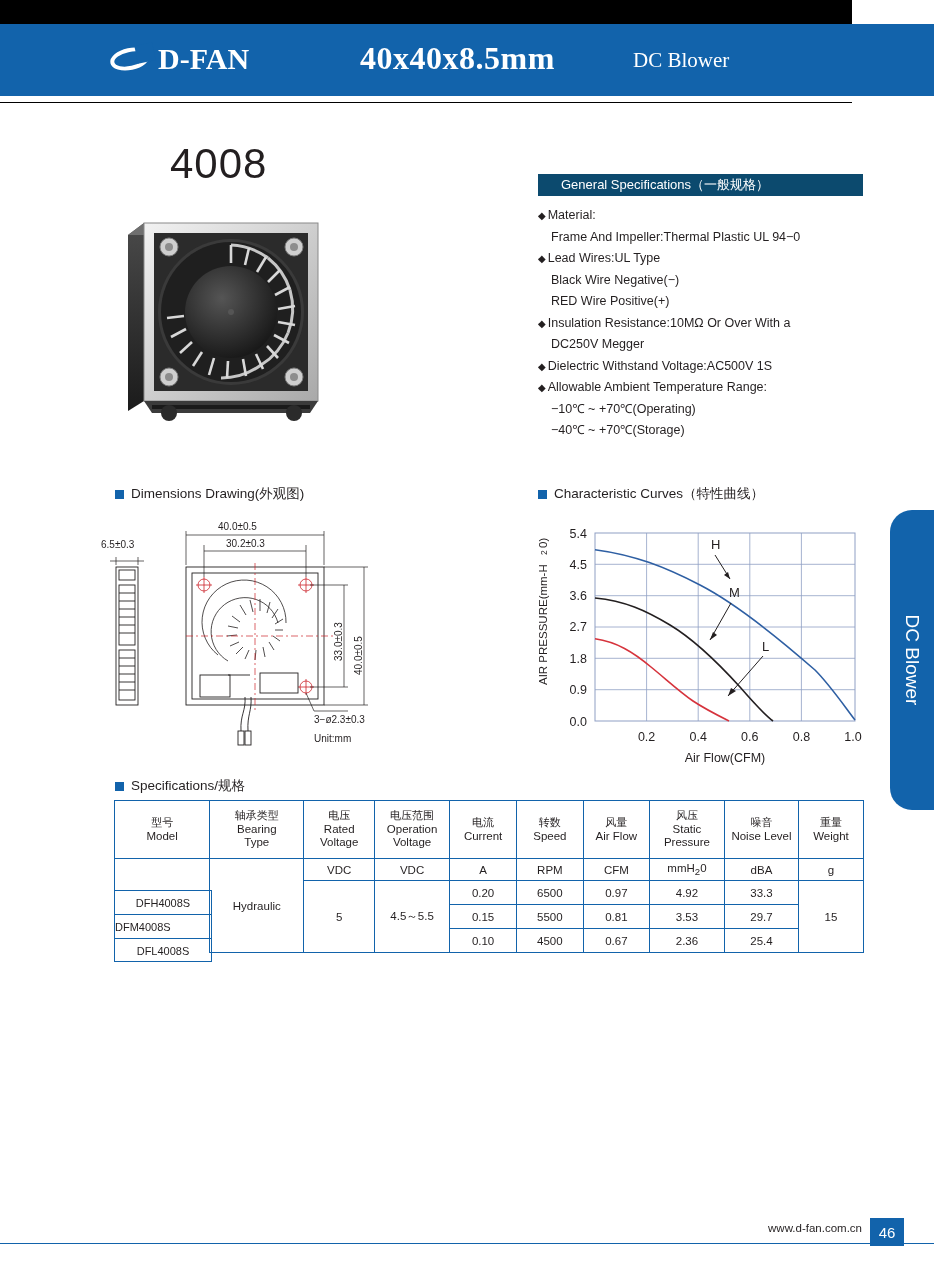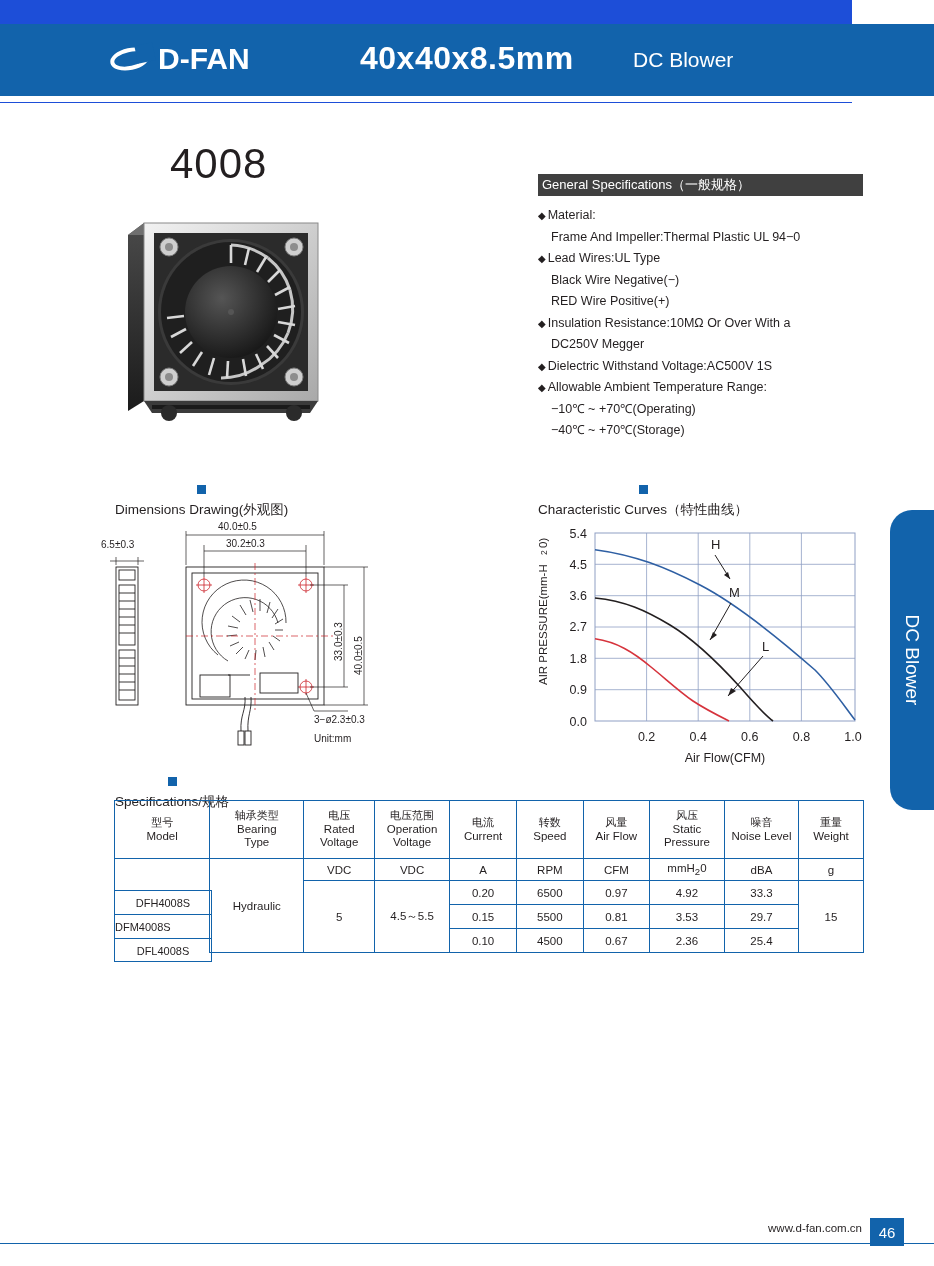--- a/index.html
+++ b/index.html
@@ -9,21 +9,22 @@
     font-family: "Liberation Sans", sans-serif;
     color: #231f20;
     background: #ffffff;
     position: relative;
     overflow: hidden;
   }
 
   
   .header {
     position: absolute; left:0; top:0; width:852px; height:103px;
-    background: #1d4ed8;
+    background: #000000;
+    font-family: Liberation Serif, serif;
   }
   .header-band {
     position:absolute; left:0; top:24px; width:934px; height:72px;
     background: #1263ab;
   }
   .header-band:after{
     content:""; position:absolute; left:0; bottom:-6px; width:934px; height:6px;
     background:#ffffff;
   }
   .logo-wrap {
@@ -57,34 +58,34 @@
     font-size:42px; color:#231f20; font-weight:normal; letter-spacing:1px;
   }
 
   .photo {
     position:absolute; left:118px; top:205px; width:220px; height:225px;
   }
 
   
   .gs-title-bar {
     position:absolute; left:538px; top:174px; width:325px; height:22px;
-    background:#404040; color:#ffffff; font-size:13px;
-    display:flex; align-items:center; padding-left:4px;
+    background:#0c4a6e; color:#ffffff; font-size:13px;
+    display:flex; align-items:center; padding-left:23px;
   }
   .gs-list {
     position:absolute; left:538px; top:205px; width:340px;
     font-size:12.5px; line-height:21.5px; color:#231f20;
   }
   .gs-list .bullet { margin-right:2px; font-size:10px; }
   .gs-list .ind { padding-left:13px; display:block; }
 
   
   .sec-head {
     position:absolute; font-size:13.5px; color:#231f20;
-    display:flex; align-items:center; gap:7px;flex-direction:column;
+    display:flex; align-items:center; gap:7px;
   }
   .sec-head .sq { width:9px; height:9px; background:#1263ab; display:inline-block; }
   #sec-dim { left:115px; top:485px; }
   #sec-curves { left:538px; top:485px; }
   #sec-specs { left:115px; top:777px; }
 
   
   .dim-area { position:absolute; left:100px; top:515px; width:420px; height:245px; }
   .dim-area svg { display:block; }
 

